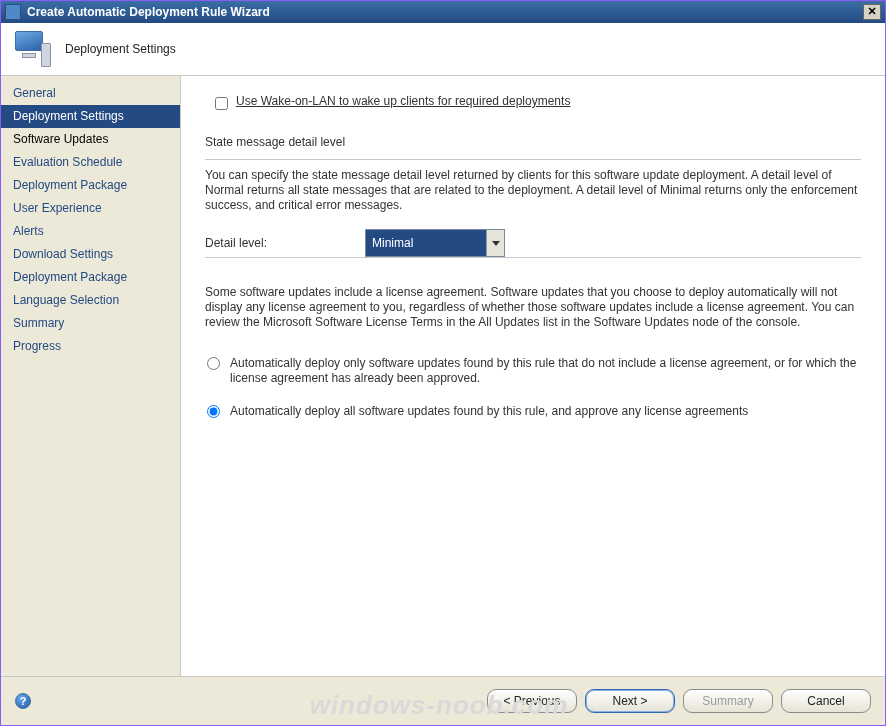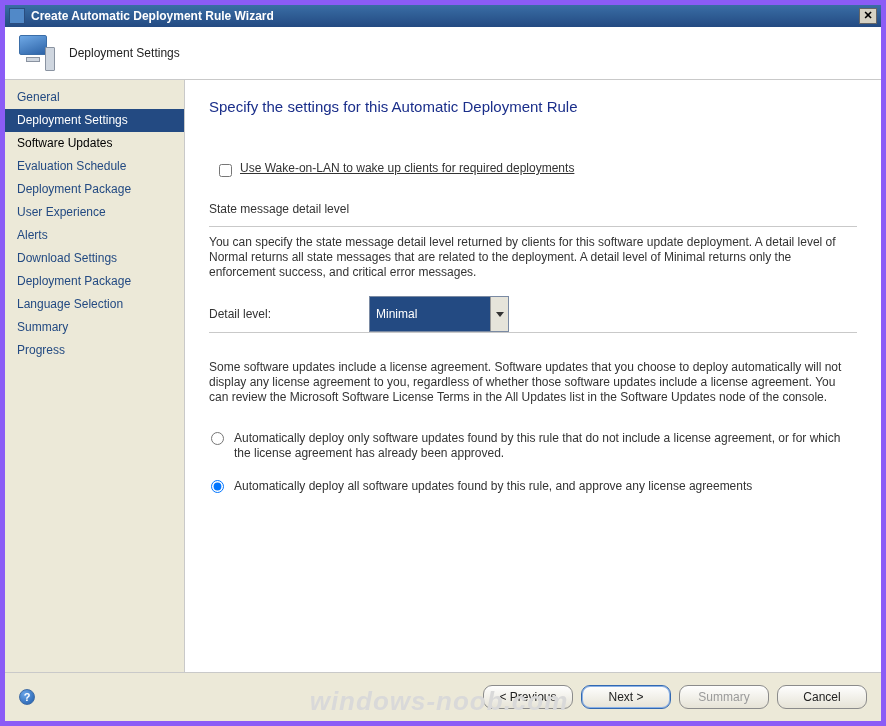--- a/index.html
+++ b/index.html
@@ -10,21 +10,21 @@
     color: #333;
     background: #fff;
     width: 886px;
     height: 726px;
     overflow: hidden;
     position: relative;
   }
   .window {
     width: 886px;
     height: 726px;
-    border: 5px solid #8b5cf6;
+    border: 1px solid #8b5cf6;
     background: #0f172a;
     position: relative;
   }
   .titlebar {
     height: 22px;
     background: linear-gradient(to bottom,#3a6ea5,#234a82);
     color: #fff;
     display: flex;
     align-items: center;
     padding: 0 4px;
@@ -143,21 +143,21 @@
     color: #333;
     margin-bottom: 16px;
     line-height: 15px;
   }
   .detail-row {
     display: flex;
     align-items: center;
   }
   .detail-row label { width: 160px; }
   .combo {
-    width: 140px; height: 36px;
+    width: 140px; height: 28px;
     background: #234A82;
     color: #fff;
     border: 1px solid #7a8aa3;
     display: flex;
     align-items: center;
     position: relative;
     padding-left: 6px;
     font-size: 12px;
   }
   .combo .arrow-btn {
@@ -271,21 +271,20 @@
       <div class="sidebar-item"><span>Alerts</span></div>
       <div class="sidebar-item"><span>Download Settings</span></div>
       <div class="sidebar-item"><span>Deployment Package</span></div>
       <div class="sidebar-item"><span>Language Selection</span></div>
       <div class="sidebar-item"><span>Summary</span></div>
       <div class="sidebar-item"><span>Progress</span></div>
     </div>
 
     <div class="content">
 
-      <div class="page-title">Specify the settings for this Automatic Deployment Rule</div>
 
       <div class="chk-row">
         <input type="checkbox" style="">
         <span>Use Wake-on-LAN to wake up clients for required deployments</span>
       </div>
 
       <div class="section-label">State message detail level</div>
       <div class="thin-sep"></div>
       <div class="section-desc">You can specify the state message detail level returned by clients for this software update deployment.  A detail level of Normal returns all state messages that are related to the deployment.  A detail level of Minimal returns only the enforcement success, and critical error messages.</div>
 

